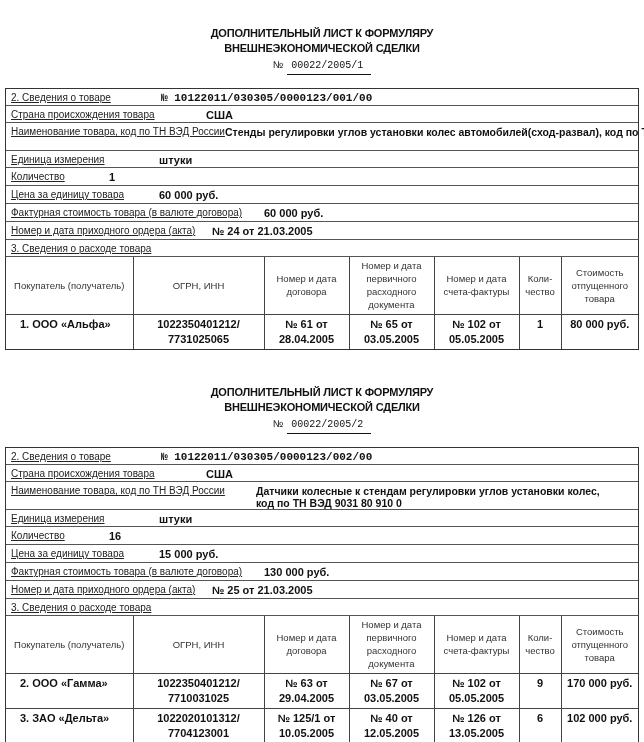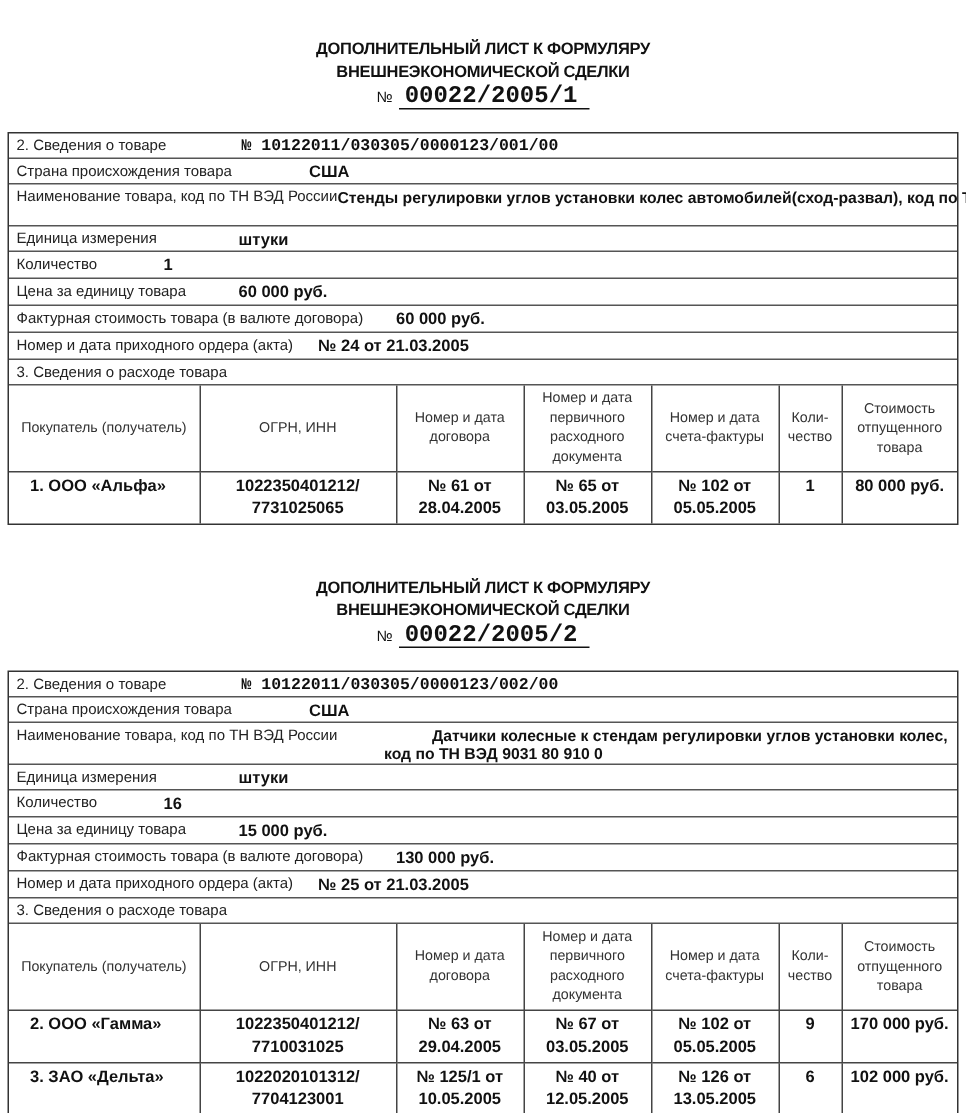--- a/index.html
+++ b/index.html
@@ -4,25 +4,25 @@
 <style>
   html, body { margin: 0; padding: 0; background: #ffffff; }
   body { width: 644px; height: 742px; position: relative; overflow: hidden;
          font-family: "Liberation Sans", sans-serif; color: #111; }
   .sheet { position: absolute; left: 0; width: 644px; }
   .title { text-align: center; font-weight: bold; font-size: 11px; line-height: 15px;
            font-family: "Liberation Sans", sans-serif; letter-spacing: -0.2px; }
   .num-line { text-align: center; font-size: 11px; line-height: 16px; font-weight: bold; }
   .num-line .label { font-weight: normal; font-size: 10px; margin-right: 4px; }
   .num-line .val { display: inline-block; border-bottom: 1px solid #111; padding: 0 8px 0 4px;
-                   font-family: "Liberation Mono", monospace; font-weight: bold; font-size: 16px; }
+                   font-family: "Liberation Mono", monospace; font-weight: normal; font-size: 10px; }
   .box { position: absolute; left: 5px; width: 634px; border: 1px solid #333; box-sizing: border-box; }
   .row { border-bottom: 1px solid #555; display: flex; align-items: flex-start;
          font-size: 10px; padding: 3px 5px 2px 5px; box-sizing: border-box; }
-  .row .lbl { white-space: nowrap; color: #222; }
+  .row .lbl { white-space: nowrap; color: #222; text-decoration: underline; }
   .row .v { font-weight: bold; font-size: 11px; white-space: nowrap; }
   .row .v.mono { font-family: "Liberation Mono", monospace; }
   table.exp { width: 100%; border-collapse: collapse; table-layout: fixed; }
   table.exp th, table.exp td { border-right: 1px solid #444; border-bottom: 1px solid #444;
      text-align: center; vertical-align: middle; font-size: 9.5px; padding: 2px 2px; }
   table.exp th:last-child, table.exp td:last-child { border-right: none; }
   table.exp tr:last-child td { border-bottom: none; }
   table.exp th { font-weight: normal; color: #333; line-height: 13px; }
   table.exp td { font-weight: bold; font-size: 11px; line-height: 15px; vertical-align: top; padding-top: 2px; }
   table.exp td.buyer { text-align: left; padding-left: 14px; }
@@ -138,21 +138,21 @@
       <span class="lbl" style="width:150px;">2. Сведения о товаре</span>
       <span class="v mono">№ 10122011/030305/0000123/002/00</span>
     </div>
     <div class="row" style="height:17px;">
       <span class="lbl" style="width:195px;">Страна происхождения товара</span>
       <span class="v">США</span>
     </div>
     <div class="row" style="height:28px;">
       <span class="lbl" style="width:245px;">Наименование товара, код по ТН ВЭД России</span>
       <span style="display:flex; flex-direction:column;">
-        <span class="v" style="font-size:10.5px;margin-left:32px;">Датчики колесные к стендам регулировки углов установки колес,</span>
+        <span class="v" style="font-size:10.5px;">Датчики колесные к стендам регулировки углов установки колес,</span>
         <span class="v" style="font-size:10.5px;">код по ТН ВЭД 9031 80 910 0</span>
       </span>
     </div>
     <div class="row" style="height:17px;">
       <span class="lbl" style="width:148px;">Единица измерения</span>
       <span class="v">штуки</span>
     </div>
     <div class="row" style="height:18px;">
       <span class="lbl" style="width:98px;">Количество</span>
       <span class="v">16</span>

